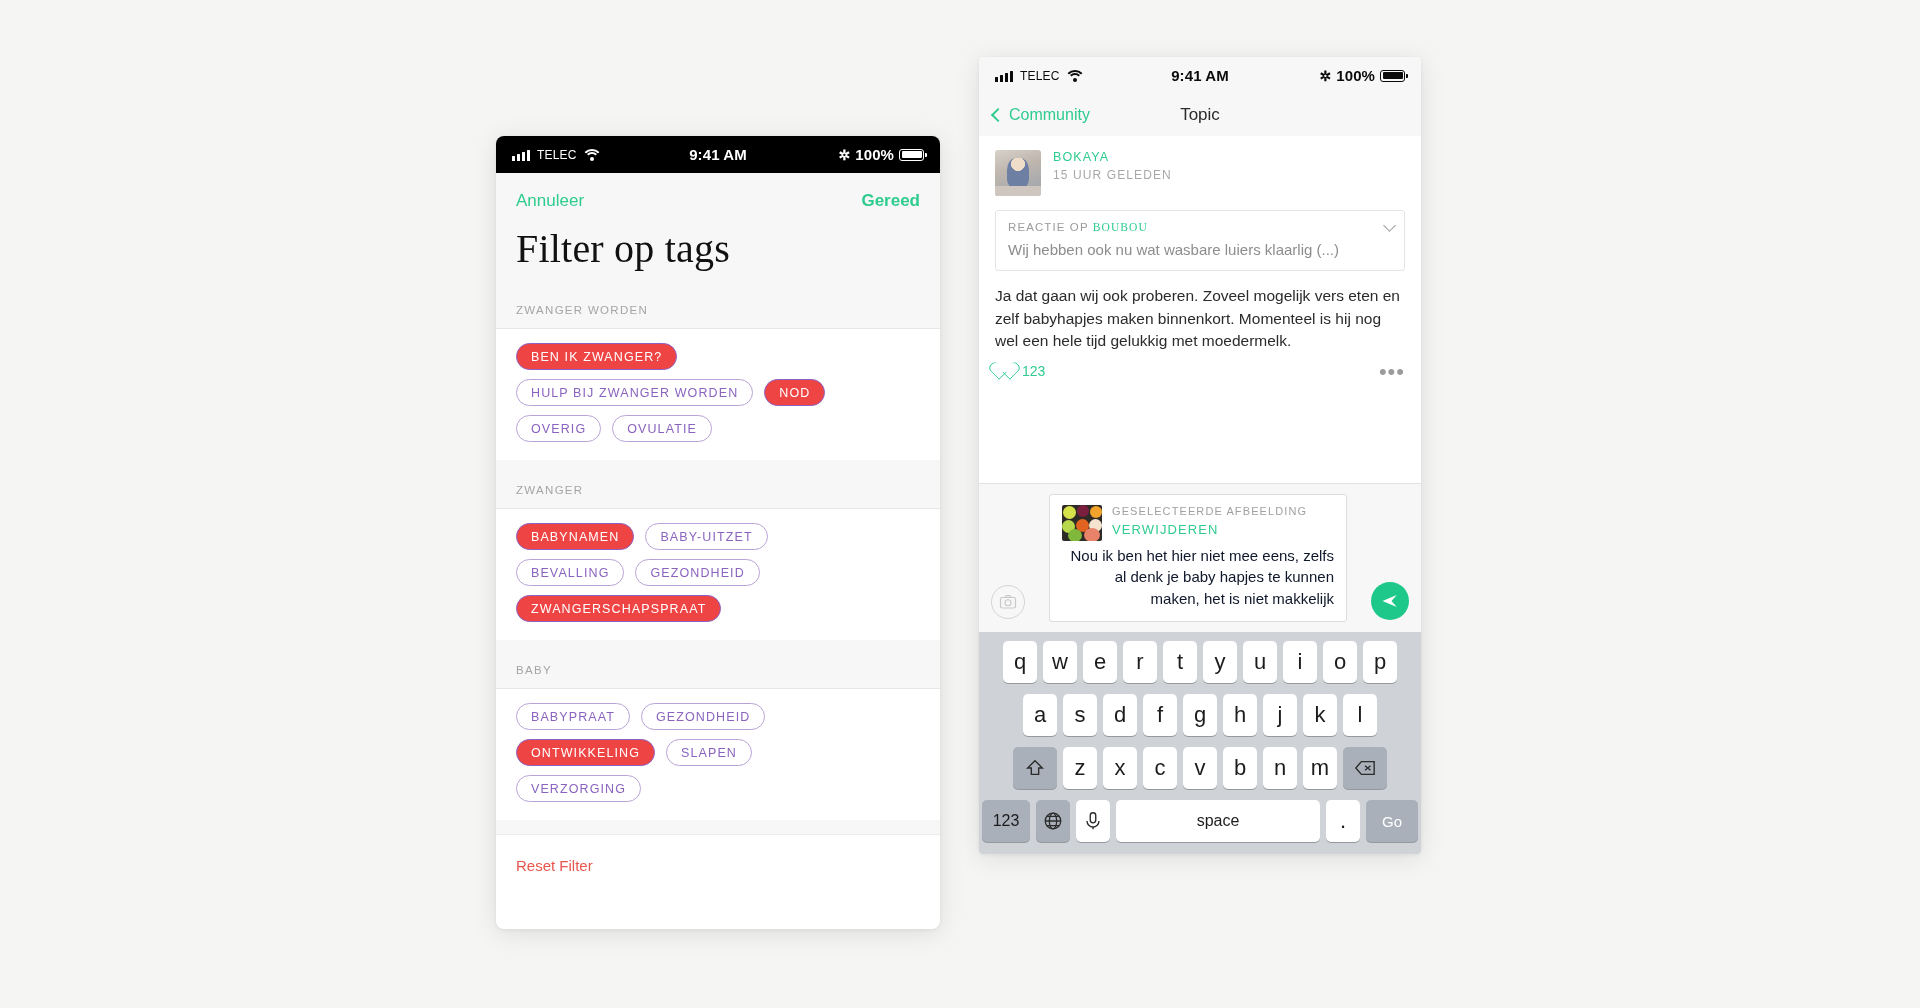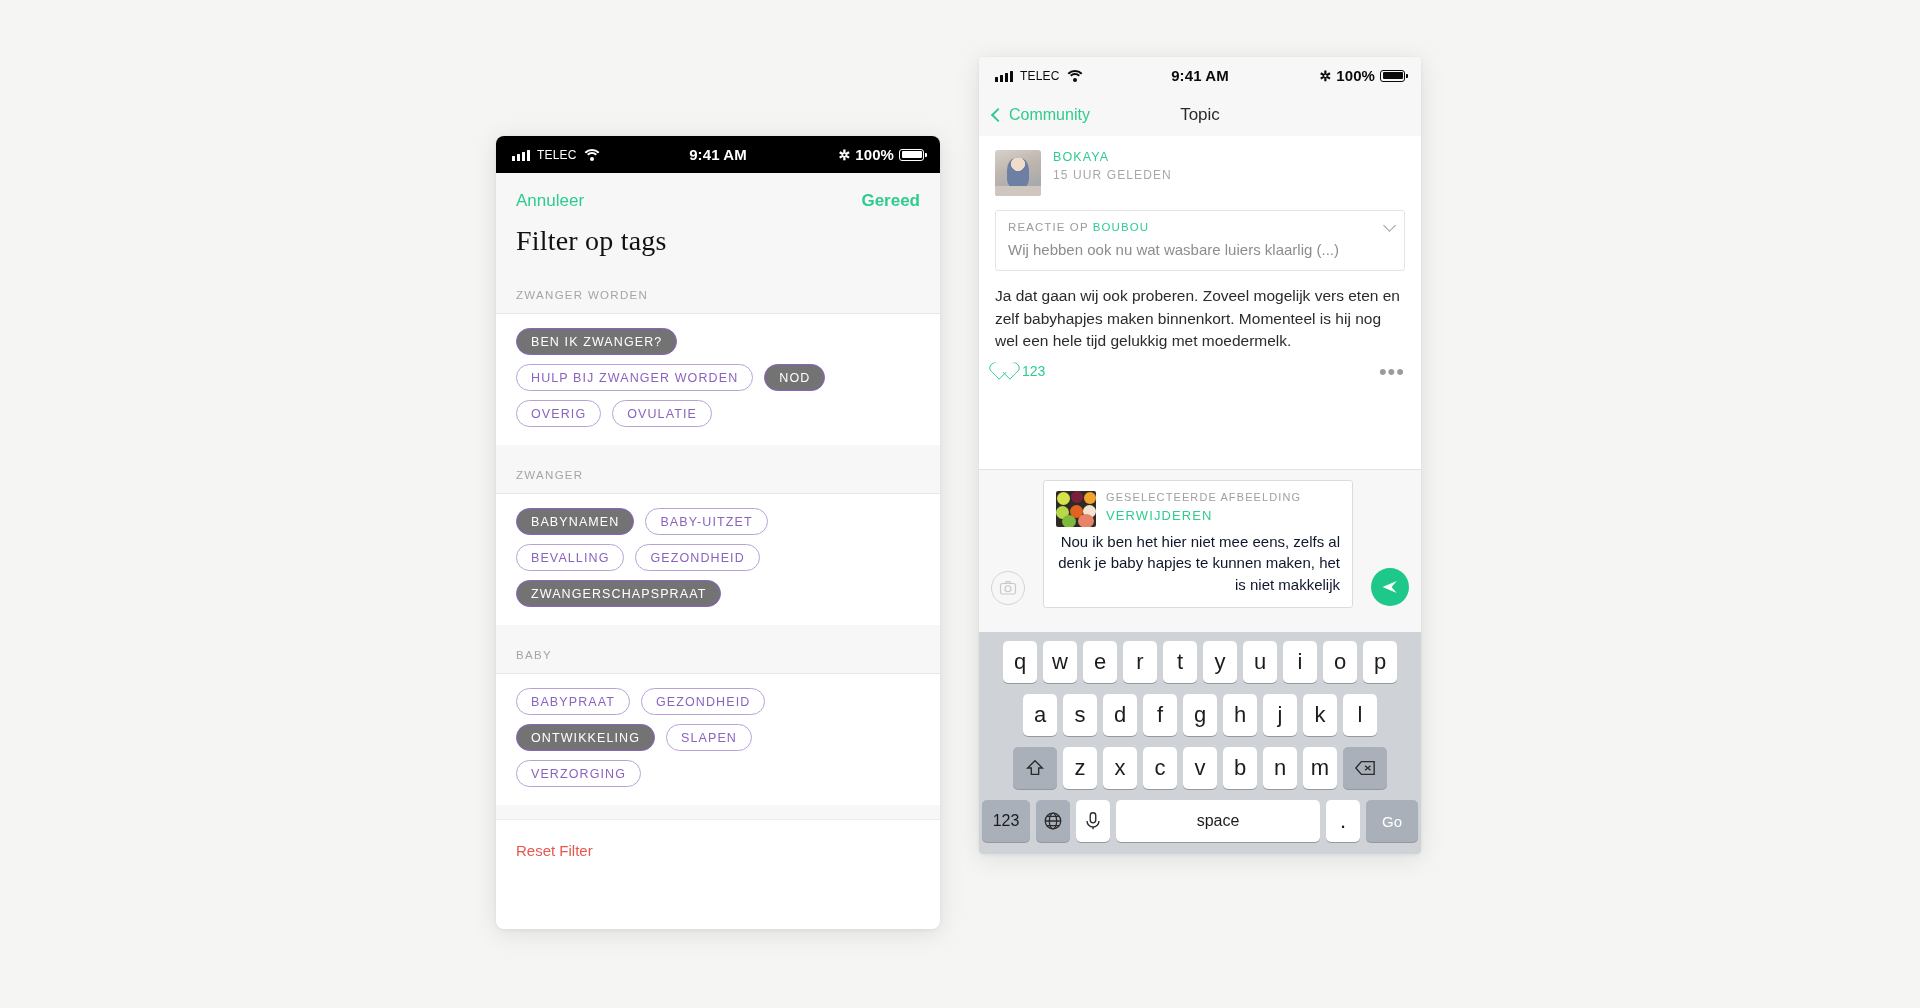--- a/index.html
+++ b/index.html
@@ -72,39 +72,39 @@
   
   .modal-top { background:#f7f7f7; }
   .modal-bar {
     display:flex; justify-content:space-between; align-items:center;
     padding: 18px 20px 6px;
   }
   .link-green { color:#2ecc8f; font-size: 17px; font-weight: 400; }
   .link-green.bold { font-weight: 700; }
   .modal-title {
     font-family: "Liberation Serif", serif;
-    font-size: 28px; font-weight: 400; color:#111;
+    font-size: 40px; font-weight: 400; color:#111;
     padding: 8px 20px 22px; letter-spacing: .2px;
   }
   .sect-head {
     background:#f7f7f7; color:#a5a5a5;
     font-size: 11.5px; letter-spacing: 1.3px;
     padding: 10px 20px 12px; border-bottom:1px solid #e7e7e7;
     text-transform: uppercase;
   }
   .sect-body { background:#fff; padding: 14px 20px 18px; }
   .tagrow { display:flex; flex-wrap:wrap; gap: 9px 11px; }
   .tag {
     display:inline-flex; align-items:center; justify-content:center;
     height: 27px; padding: 0 14px; border-radius: 14px;
     font-size: 12.5px; letter-spacing: 1.1px;
     border: 1px solid #b9a3d6; color:#8a63bf; background:#fff;
     white-space: nowrap;
   }
-  .tag.on { background:#737373; border-color:#8b61c4; color:#fff; }
+  .tag.on { background:#ef4444; border-color:#8b61c4; color:#fff; }
   .reset-wrap { background:#fff; padding: 22px 20px 26px; border-top:1px solid #ececec; }
   .reset { color:#e8564e; font-size: 15px; }
   .gapstrip { height: 14px; background:#f7f7f7; }
 
   
   .navbar {
     height: 42px; display:flex; align-items:center; background:#f7f7f7;
     padding: 0 14px; position: relative;
   }
   .nav-back { display:flex; align-items:center; gap:6px; color:#2ecc8f; font-size:16px; }
@@ -132,21 +132,21 @@
     content:""; position:absolute; left:0; bottom:0; width:100%; height:10px;
     background:#cfc7bf;
   }
   .uname { color:#2ecc8f; font-size: 12.5px; letter-spacing:1.1px; }
   .utime { color:#a8a8a8; font-size: 12px; letter-spacing:1.1px; margin-top:4px; }
   .quote {
     margin: 14px 0 0; border:1px solid #e4e4e4; border-radius:3px;
     padding: 10px 12px 12px; position:relative;
   }
   .quote-head { color:#9b9b9b; font-size: 11.5px; letter-spacing:1.1px; }
-  .quote-head b { color:#2ecc8f; font-weight:400; }
+  .quote-head b { color:#2ecc8f; font-weight:400;font-family:Liberation Serif, serif; }
   .quote-text { color:#8d8d8d; font-size: 15px; margin-top:8px; }
   .quote-caret {
     position:absolute; right:10px; top:10px; width:9px; height:9px;
     border-right:1.6px solid #9b9b9b; border-bottom:1.6px solid #9b9b9b;
     transform: rotate(45deg);
   }
   .post-body { font-size: 15.5px; line-height: 1.46; color:#2b2b2b; padding: 14px 0 10px; }
   .post-actions { display:flex; align-items:center; gap:8px; padding-bottom: 6px; }
   .heart { width:19px; height:17px; position:relative; }
   .heart::before, .heart::after{
@@ -155,21 +155,21 @@
   }
   .heart::before{ left:4px; transform: rotate(-45deg); transform-origin: 0 100%; border-right:0;}
   .heart::after { left:4px; transform: rotate(45deg);  transform-origin: 100% 100%; border-left:0;}
   .likes { color:#2ecc8f; font-size: 14px; }
   .dots { margin-left:auto; color:#9b9b9b; font-size: 22px; letter-spacing:1px; line-height:.6; }
 
   
   .compose {
     position:absolute; left:0; right:0; bottom:222px;
     background:#f7f7f7; border-top:1px solid #e2e2e2;
-    display:flex; align-items:flex-end; gap:18px; padding: 10px 12px 24px;
+    display:flex; align-items:flex-end; gap:24px; padding: 10px 12px 10px;
   }
   .cam {
     width:34px; height:34px; border-radius:50%; border:1.5px solid #d4d4d4;
     display:flex; align-items:center; justify-content:center; flex:0 0 34px;
     margin-bottom: 3px;
   }
   .cam svg { display:block; }
   .bubble {
     flex:1; background:#fff; border:1px solid #dcdcdc; border-radius:3px;
     padding: 10px 12px 12px;

